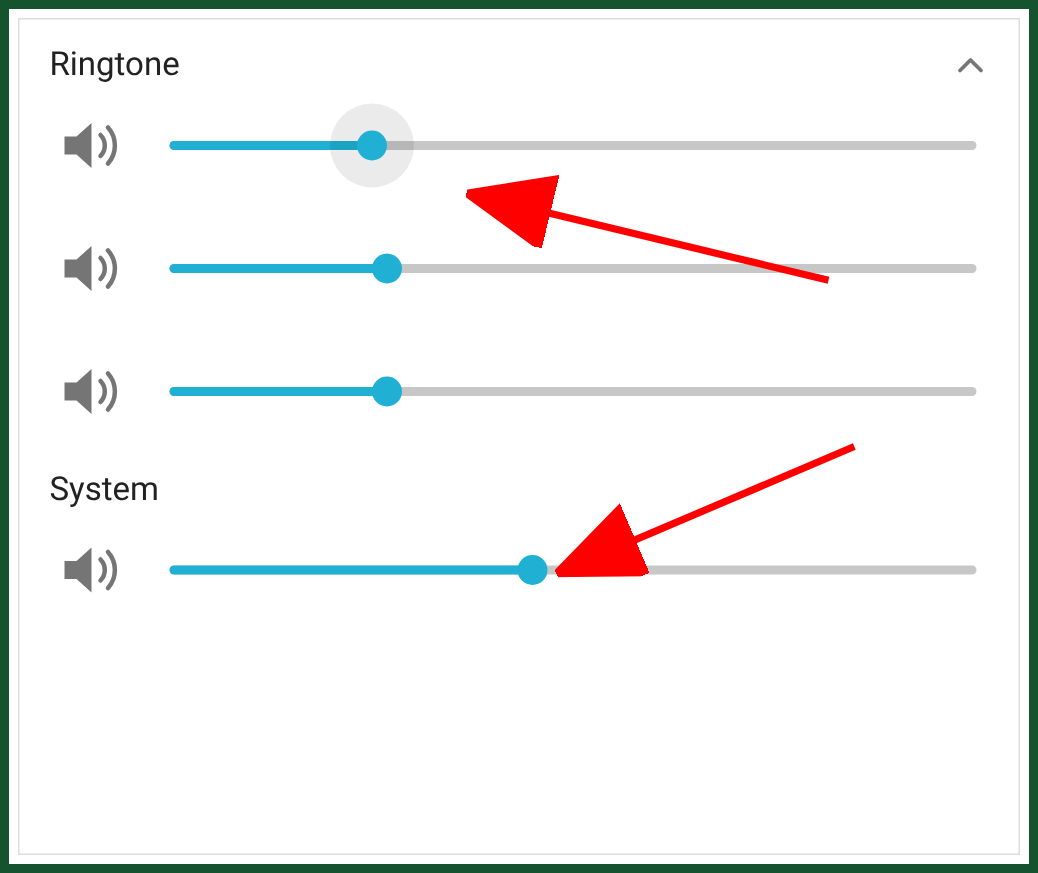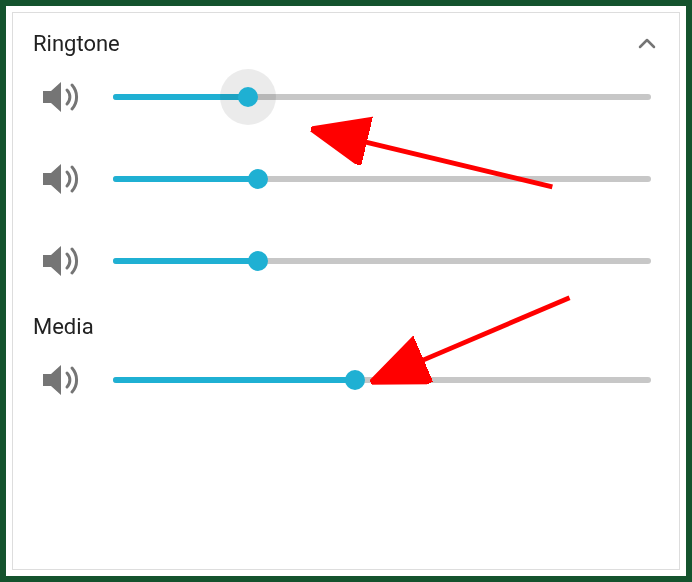--- a/index.html
+++ b/index.html
@@ -162,21 +162,21 @@
       <path d="M33 7 A18 18 0 0 1 33 31" stroke="#757575" stroke-width="3" fill="none" stroke-linecap="round"></path>
     </svg>
     <div class="slider-wrap">
       <div class="track-bg"></div>
       <div class="track-fg" style="width:27%"></div>
       <div class="thumb" style="left:27%"></div>
     </div>
   </div>
 
   <div class="header-row">
-    <div class="section-label">Media</div>
+    <div class="section-label">System</div>
   </div>
   <div class="slider-row">
     <svg class="speaker-icon" viewBox="0 0 46 38">
       <path d="M4 13 L12 13 L22 4 L22 34 L12 25 L4 25 Z" fill="#757575"></path>
       <path d="M28 12 A10 10 0 0 1 28 26" stroke="#757575" stroke-width="3" fill="none" stroke-linecap="round"></path>
       <path d="M33 7 A18 18 0 0 1 33 31" stroke="#757575" stroke-width="3" fill="none" stroke-linecap="round"></path>
     </svg>
     <div class="slider-wrap">
       <div class="track-bg"></div>
       <div class="track-fg" style="width:45%"></div>

